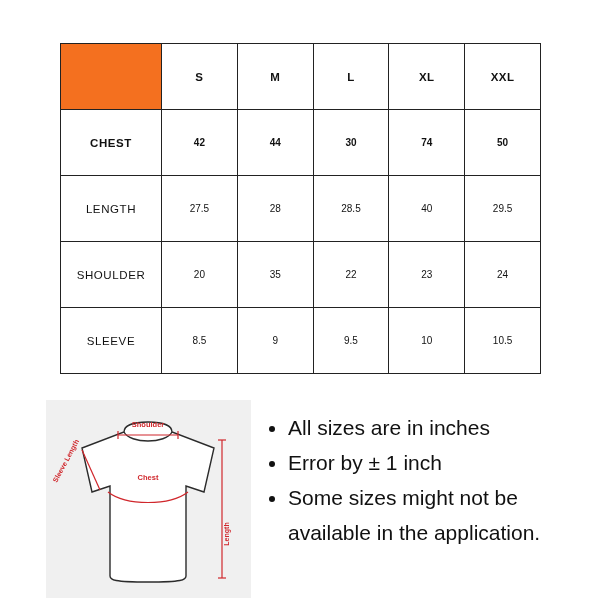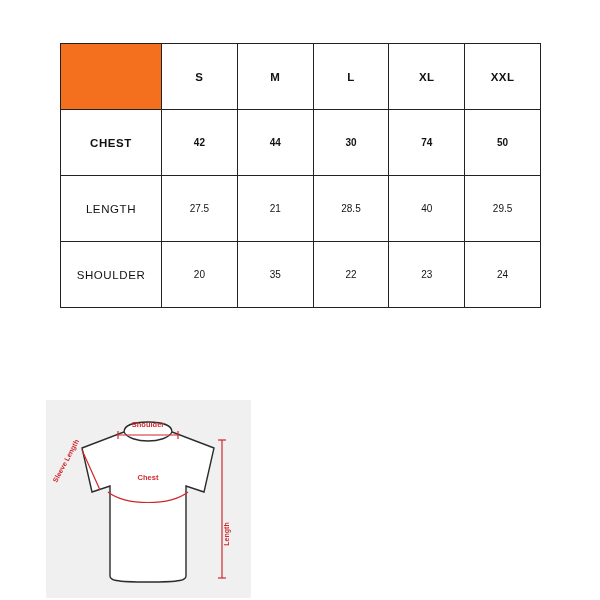--- a/index.html
+++ b/index.html
@@ -134,35 +134,43 @@
           <td>42</td>
           <td>44</td>
           <td>30</td>
           <td>74</td>
           <td>50</td>
         </tr>
 
         <tr>
           <td class="row-label">LENGTH</td>
           <td>27.5</td>
-          <td>21</td>
+          <td>28</td>
           <td>28.5</td>
           <td>40</td>
           <td>29.5</td>
         </tr>
 
         <tr>
           <td class="row-label">SHOULDER</td>
           <td>20</td>
           <td>35</td>
           <td>22</td>
           <td>23</td>
           <td>24</td>
         </tr>
 
+        <tr>
+          <td class="row-label">SLEEVE</td>
+          <td>8.5</td>
+          <td>9</td>
+          <td>9.5</td>
+          <td>10</td>
+          <td>10.5</td>
+        </tr>
       </tbody>
     </table>
   </div>
 
   <div class="bottom">
 
     <div class="tshirt-box">
       <svg width="205" height="198" viewBox="0 0 205 198">
         <rect x="0" y="0" width="205" height="198" fill="#f0f0f0"></rect>
 
@@ -184,15 +192,22 @@
         <path d="M62 92 C80 106 124 106 142 92" fill="none" stroke="#d0272c" stroke-width="1.2"></path>
         <text x="102" y="80" fill="#d0272c" font-size="7.5" font-family="Liberation Sans, sans-serif" text-anchor="middle" font-weight="bold">Chest</text>
 
         <line x1="176" y1="40" x2="176" y2="178" stroke="#d0272c" stroke-width="1.2"></line>
         <line x1="172" y1="40" x2="180" y2="40" stroke="#d0272c" stroke-width="1.2"></line>
         <line x1="172" y1="178" x2="180" y2="178" stroke="#d0272c" stroke-width="1.2"></line>
         <text x="183" y="134" fill="#d0272c" font-size="7" font-family="Liberation Sans, sans-serif" transform="rotate(-90 183 134)" text-anchor="middle" font-weight="bold">Length</text>
       </svg>
     </div>
 
+    <div class="notes">
+      <ul>
+        <li>All sizes are in inches</li>
+        <li>Error by ± 1 inch</li>
+        <li>Some sizes might not be available in the application.</li>
+      </ul>
+    </div>
 
   </div>
 </div>
 
 </body></html>

